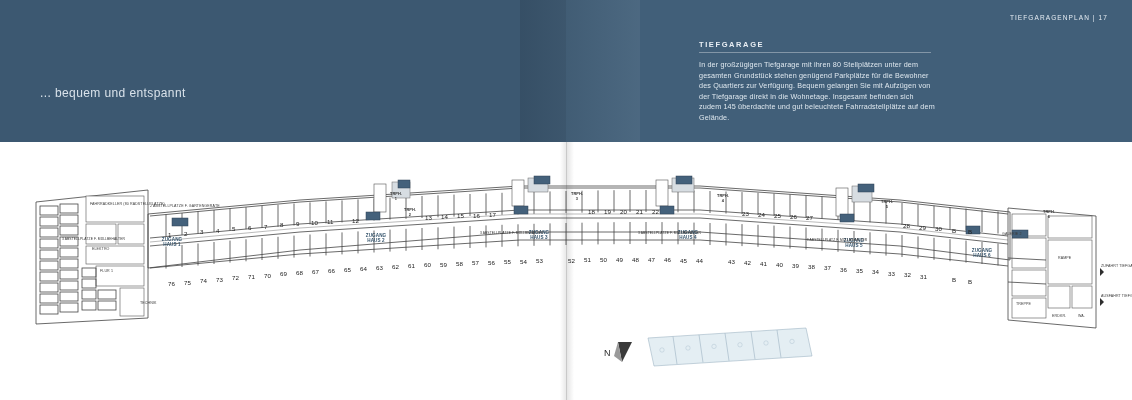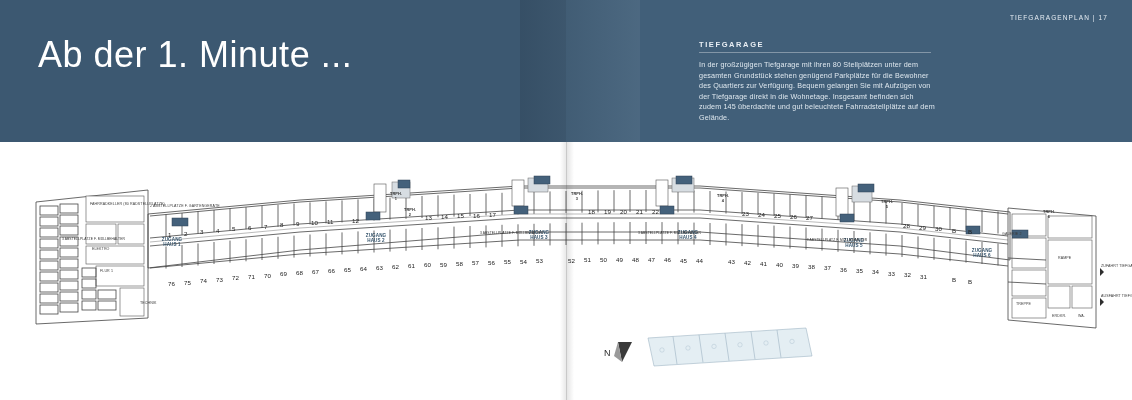--- a/index.html
+++ b/index.html
@@ -181,21 +181,21 @@
 <body>
 
 <div class="page">
 
   <div class="banner">
     <div class="banner-left"></div>
     <div class="banner-right"></div>
     <div class="banner-gradient"></div>
 
     <div class="running-head">TIEFGARAGENPLAN | 17</div>
-    <div class="headline">Ab der 1. Minute ...</div>
+    <div class="subhead">... bequem und entspannt</div>
 
     <div class="sect-title">TIEFGARAGE</div>
     <div class="sect-rule"></div>
     <div class="sect-body">In der großzügigen Tiefgarage mit ihren 80 Stellplätzen unter dem gesamten Grundstück stehen genügend Parkplätze für die Bewohner des Quartiers zur Verfügung. Bequem gelangen Sie mit Aufzügen von der Tiefgarage direkt in die Wohnetage. Insgesamt befinden sich zudem 145 überdachte und gut beleuchtete Fahrradstellplätze auf dem Gelände.</div>
   </div>
 
   <div class="gutter"></div>
   <div class="gutter-line"></div>
 
   <div class="plan">

